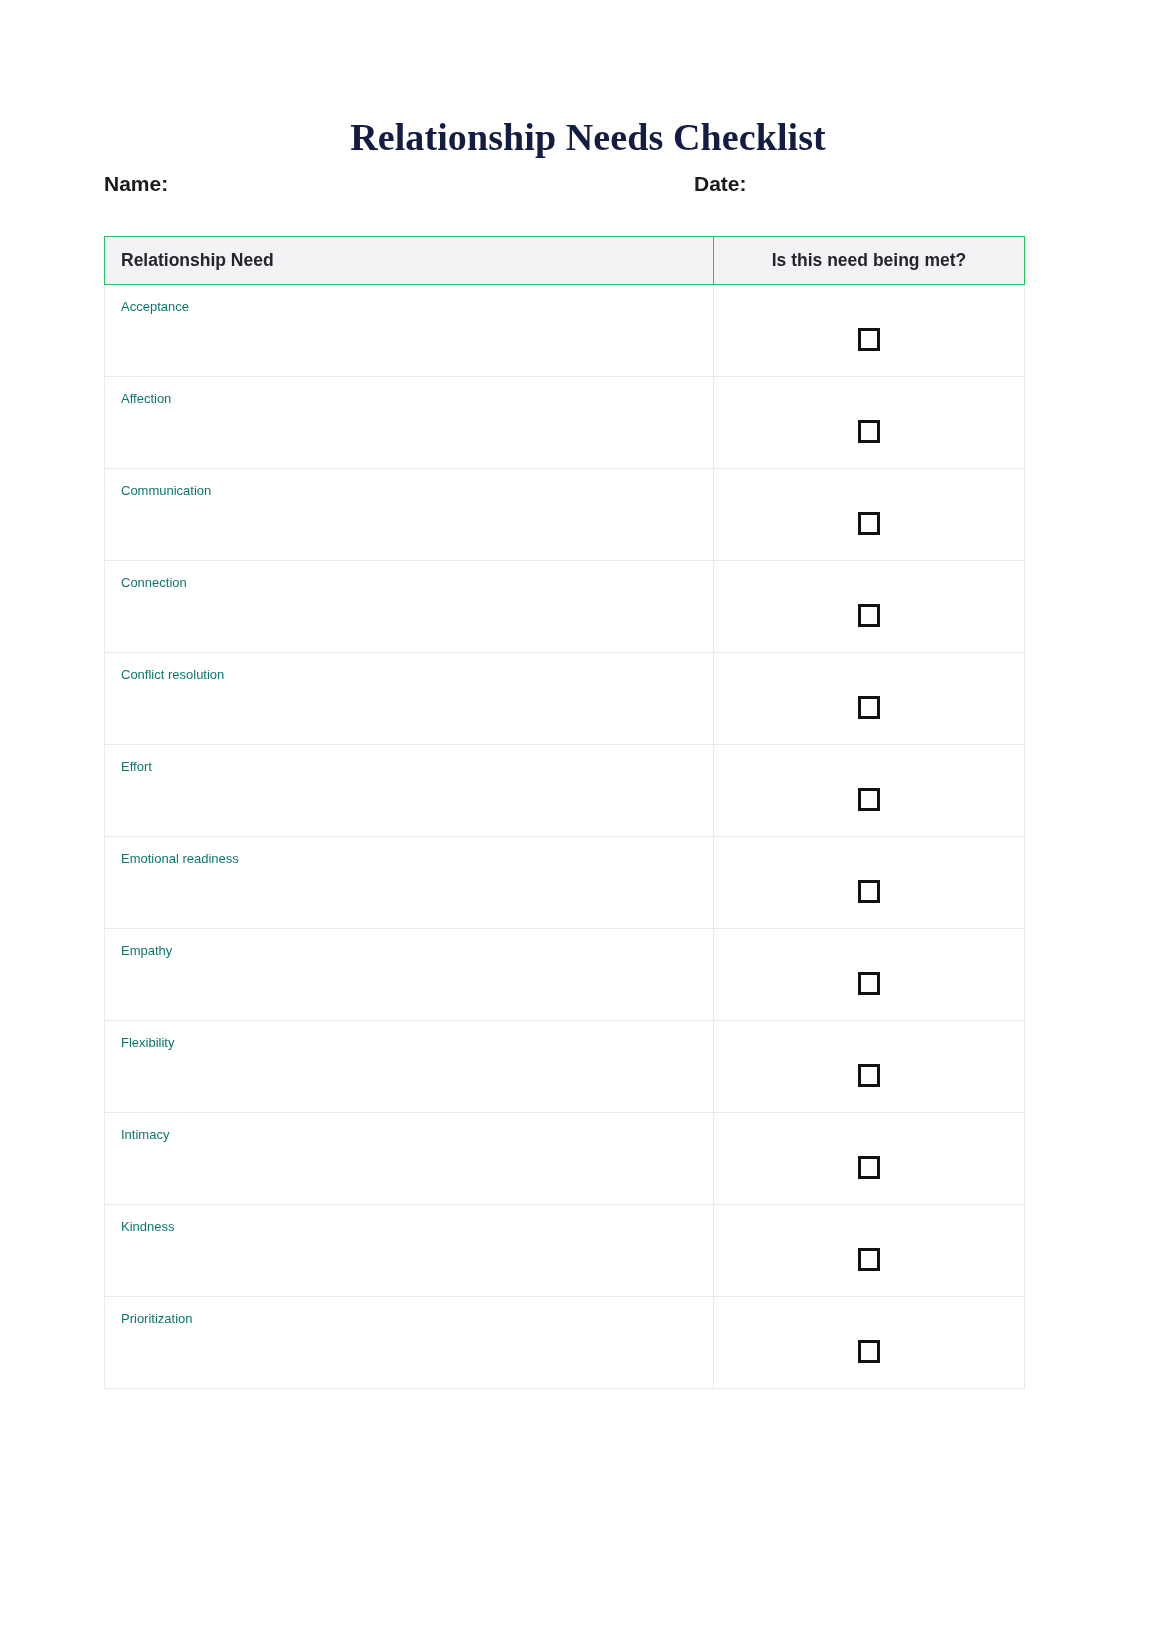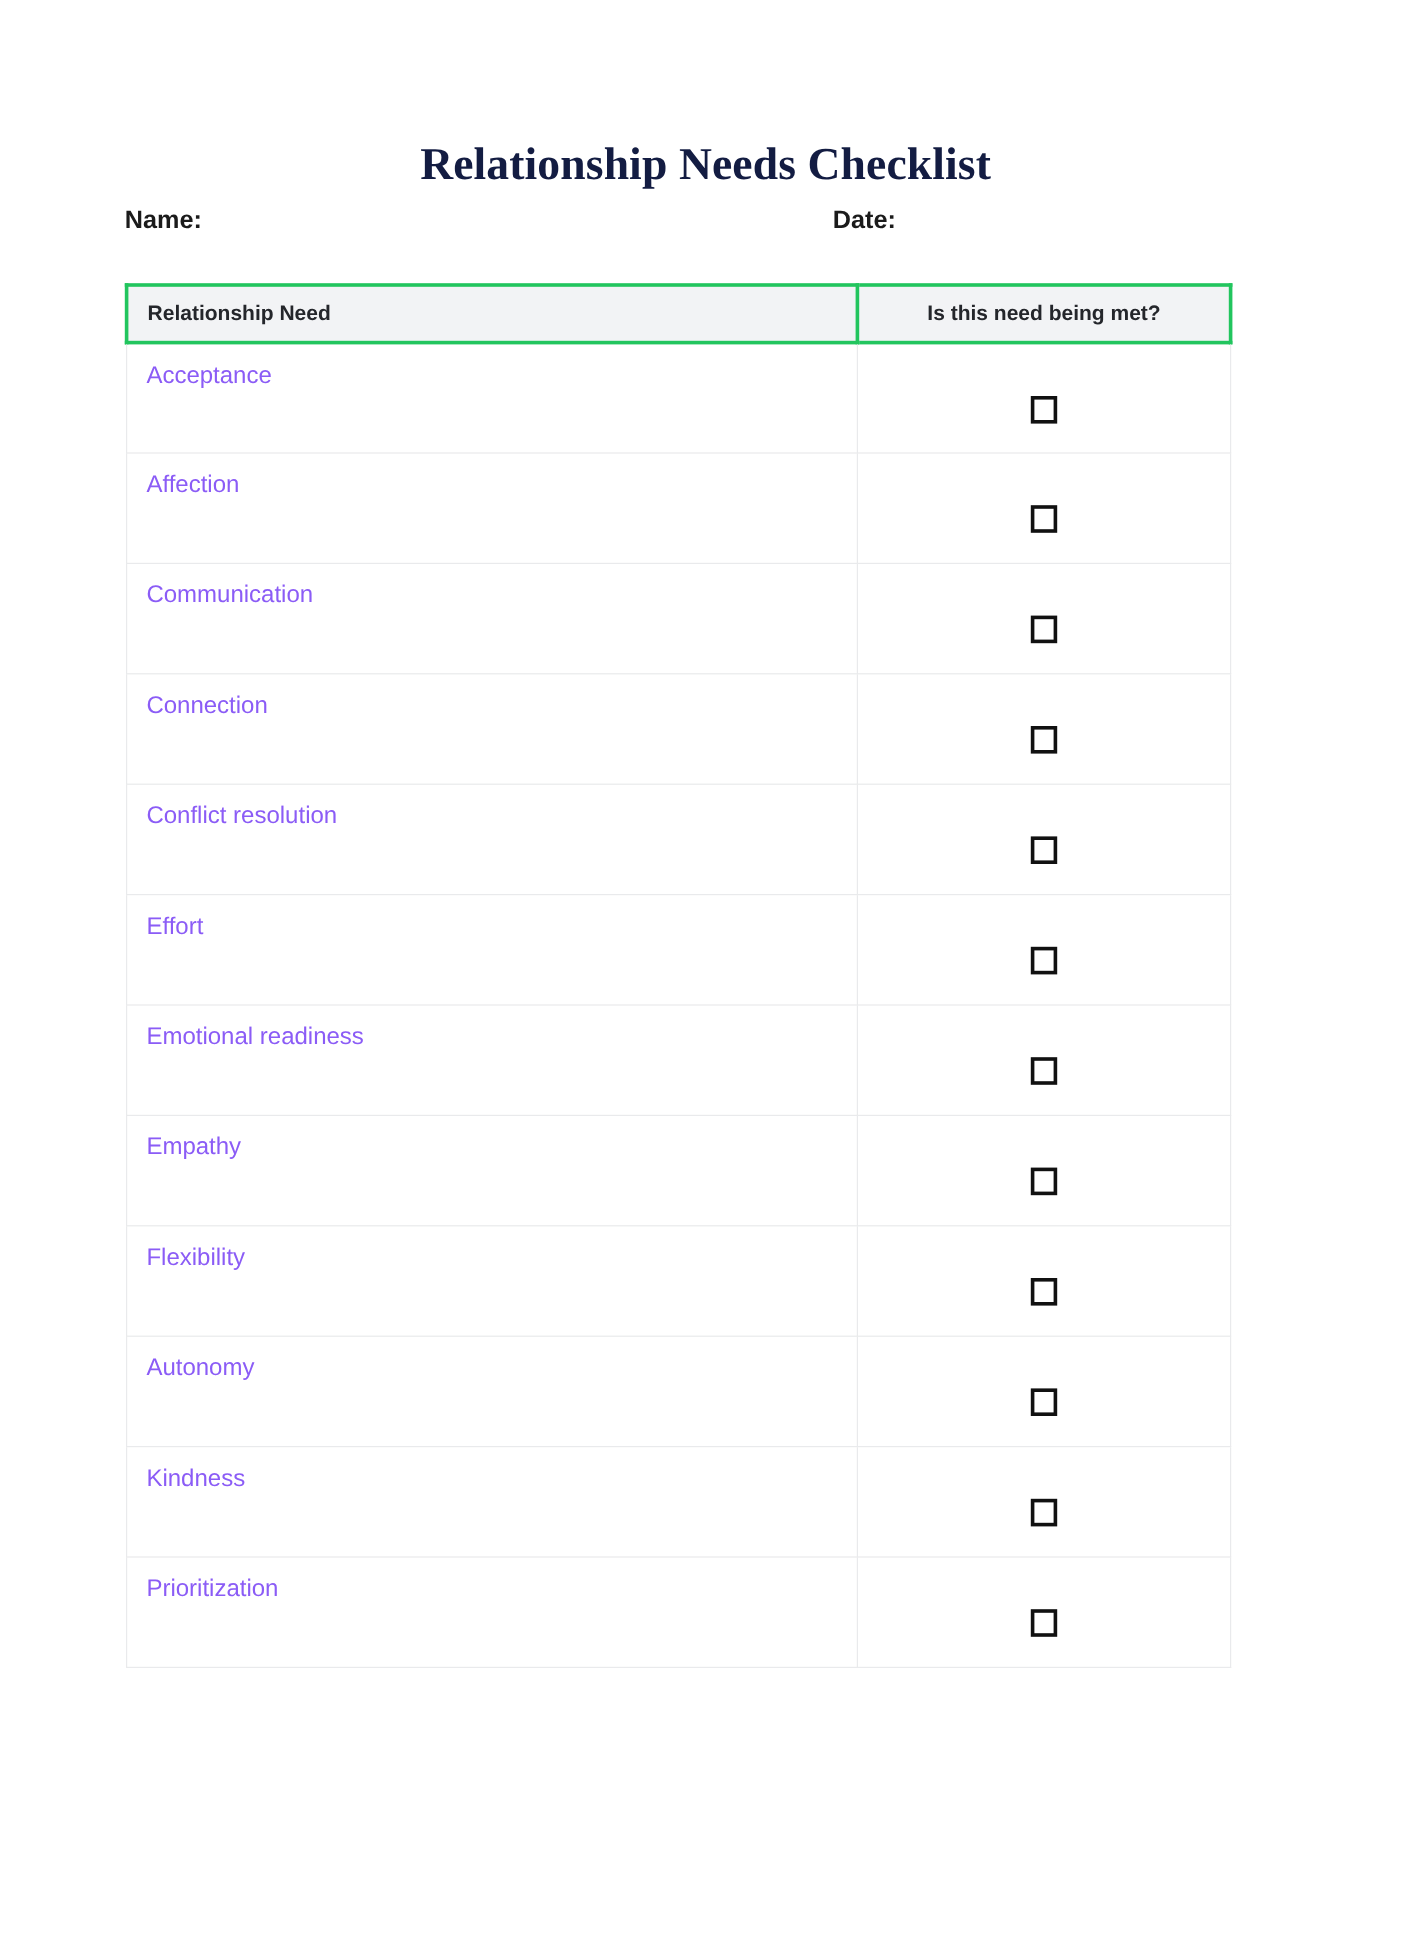--- a/index.html
+++ b/index.html
@@ -66,40 +66,40 @@
     border-collapse: collapse;
     table-layout: fixed;
     border: 1px solid #e6e7ea;
     background: #ffffff;
   }
   .checklist-table col.col-need { width: 609px; }
   .checklist-table col.col-met  { width: 311px; }
 
   .checklist-table thead th {
     background: #f2f3f5;
-    border: 3px solid #22c55e;
+    border: 1px solid #22c55e;
     font-size: 17.5px;
     font-weight: bold;
     color: #24262b;
     height: 48px;
     padding: 0 16px;
     box-sizing: border-box;
     vertical-align: middle;
   }
   .checklist-table thead th.th-need { text-align: left; }
   .checklist-table thead th.th-met  { text-align: center; }
 
   .checklist-table tbody td {
     border: 1px solid #e9eaec;
     height: 92px;
     box-sizing: border-box;
     vertical-align: top;
     padding: 14px 16px 0 16px;
-    font-size: 20px;
-    color: #8b5cf6;
+    font-size: 13px;
+    color: #0f766e;
     line-height: 1.25;
   }
   .checklist-table tbody td.cell-met {
     vertical-align: middle;
     text-align: center;
     padding: 0;
     position: relative;
   }
 
   .checkbox {
@@ -167,21 +167,21 @@
         </tr>
         <tr>
           <td class="cell-need">Empathy</td>
           <td class="cell-met"><span class="checkbox"></span></td>
         </tr>
         <tr>
           <td class="cell-need">Flexibility</td>
           <td class="cell-met"><span class="checkbox"></span></td>
         </tr>
         <tr>
-          <td class="cell-need">Autonomy</td>
+          <td class="cell-need">Intimacy</td>
           <td class="cell-met"><span class="checkbox"></span></td>
         </tr>
         <tr>
           <td class="cell-need">Kindness</td>
           <td class="cell-met"><span class="checkbox"></span></td>
         </tr>
         <tr>
           <td class="cell-need">Prioritization</td>
           <td class="cell-met"><span class="checkbox"></span></td>
         </tr>

